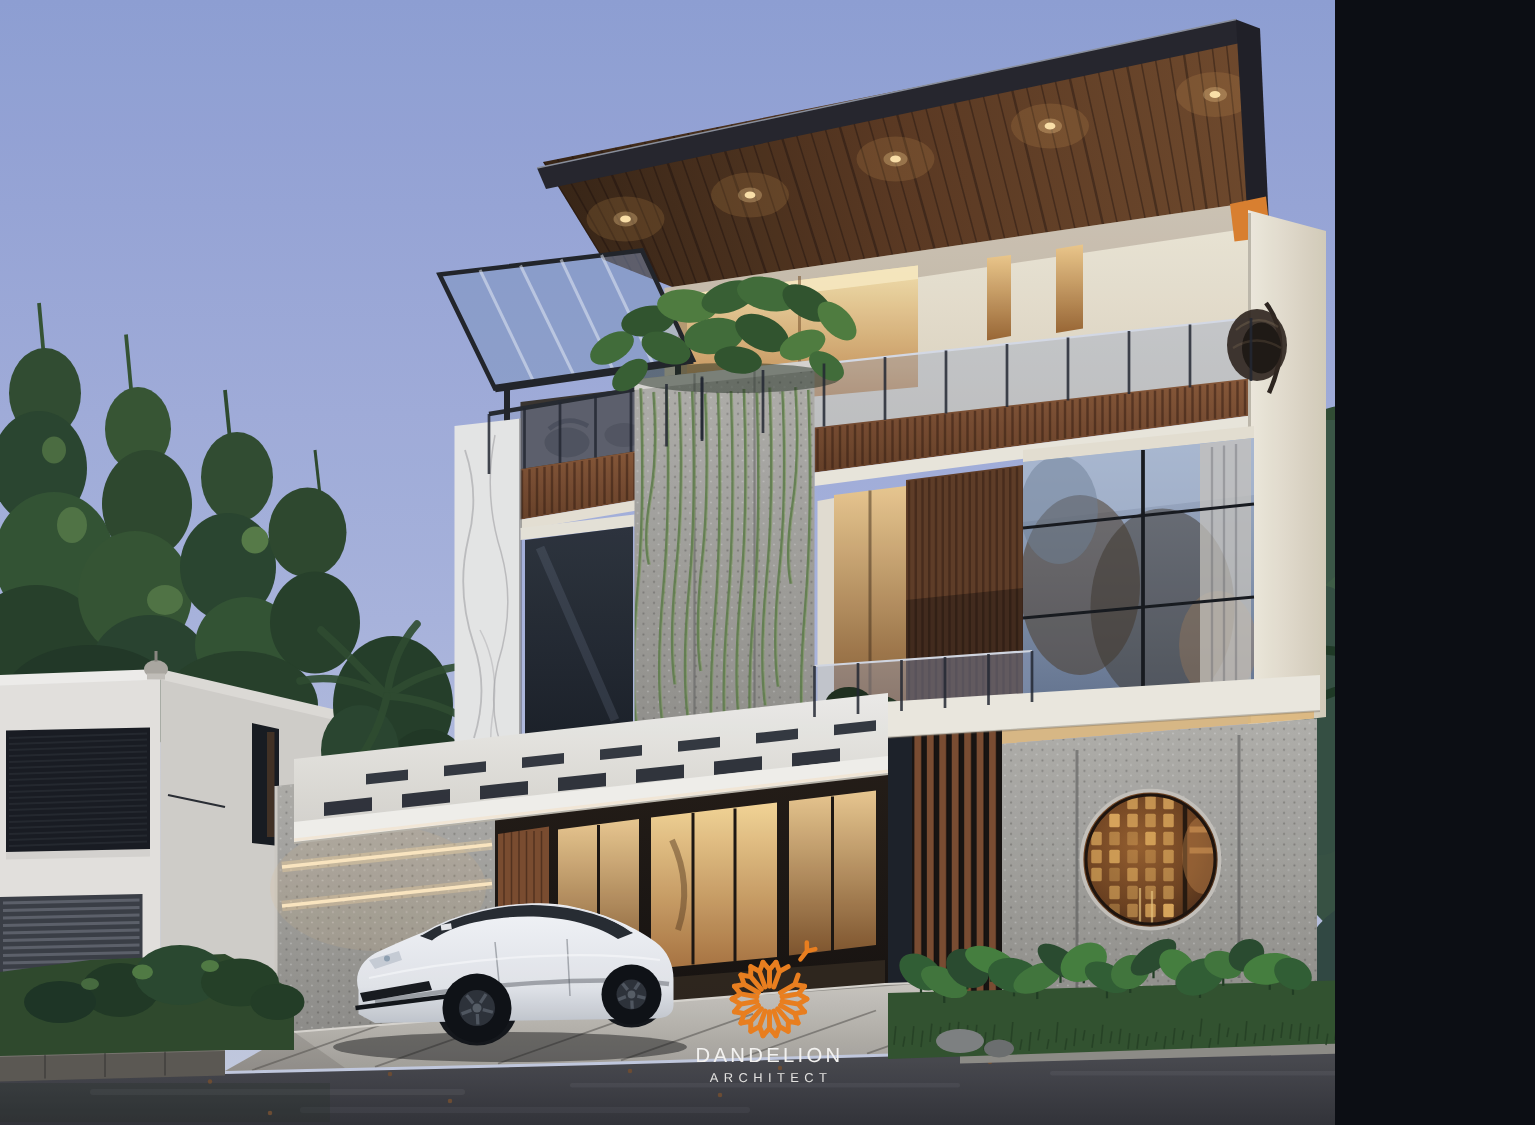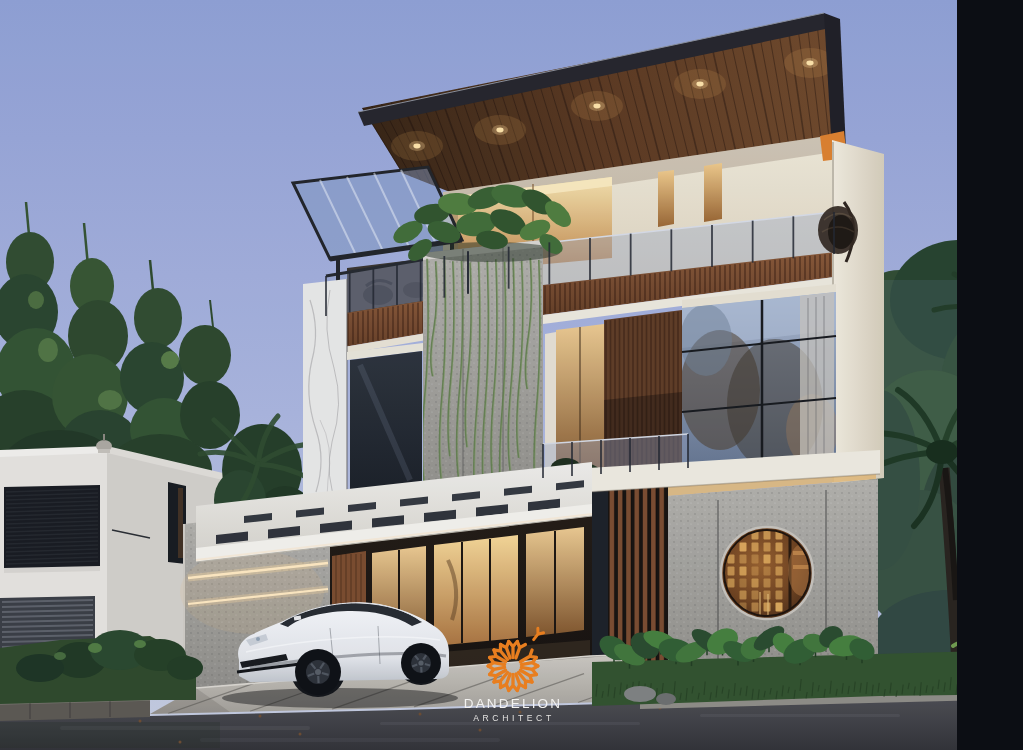--- a/index.html
+++ b/index.html
@@ -1,16 +1,16 @@
 <!DOCTYPE html>
 <html><head>
 <meta charset="utf-8">
 <style>
   html,body{margin:0;padding:0;background:#0c0e14;}
-  .stage{position:relative;width:957px;height:750px;overflow:hidden;font-family:"Liberation Sans",sans-serif;}
+  .stage{position:relative;width:890px;height:750px;overflow:hidden;font-family:"Liberation Sans",sans-serif;}
   .stage svg{position:absolute;left:0;top:0;display:block;}
   text{font-family:"Liberation Sans",sans-serif;}
   .brand-name{font-size:13.5px;letter-spacing:2.2px;fill:#F3F2F0;}
   .brand-sub{font-size:8.6px;letter-spacing:3.6px;fill:#E3E2E0;}
 </style>
 </head>
 <body>
 
 <div class="stage">
 <svg id="scene" width="1023" height="750" viewBox="0 0 1023 750" xmlns="http://www.w3.org/2000/svg">

